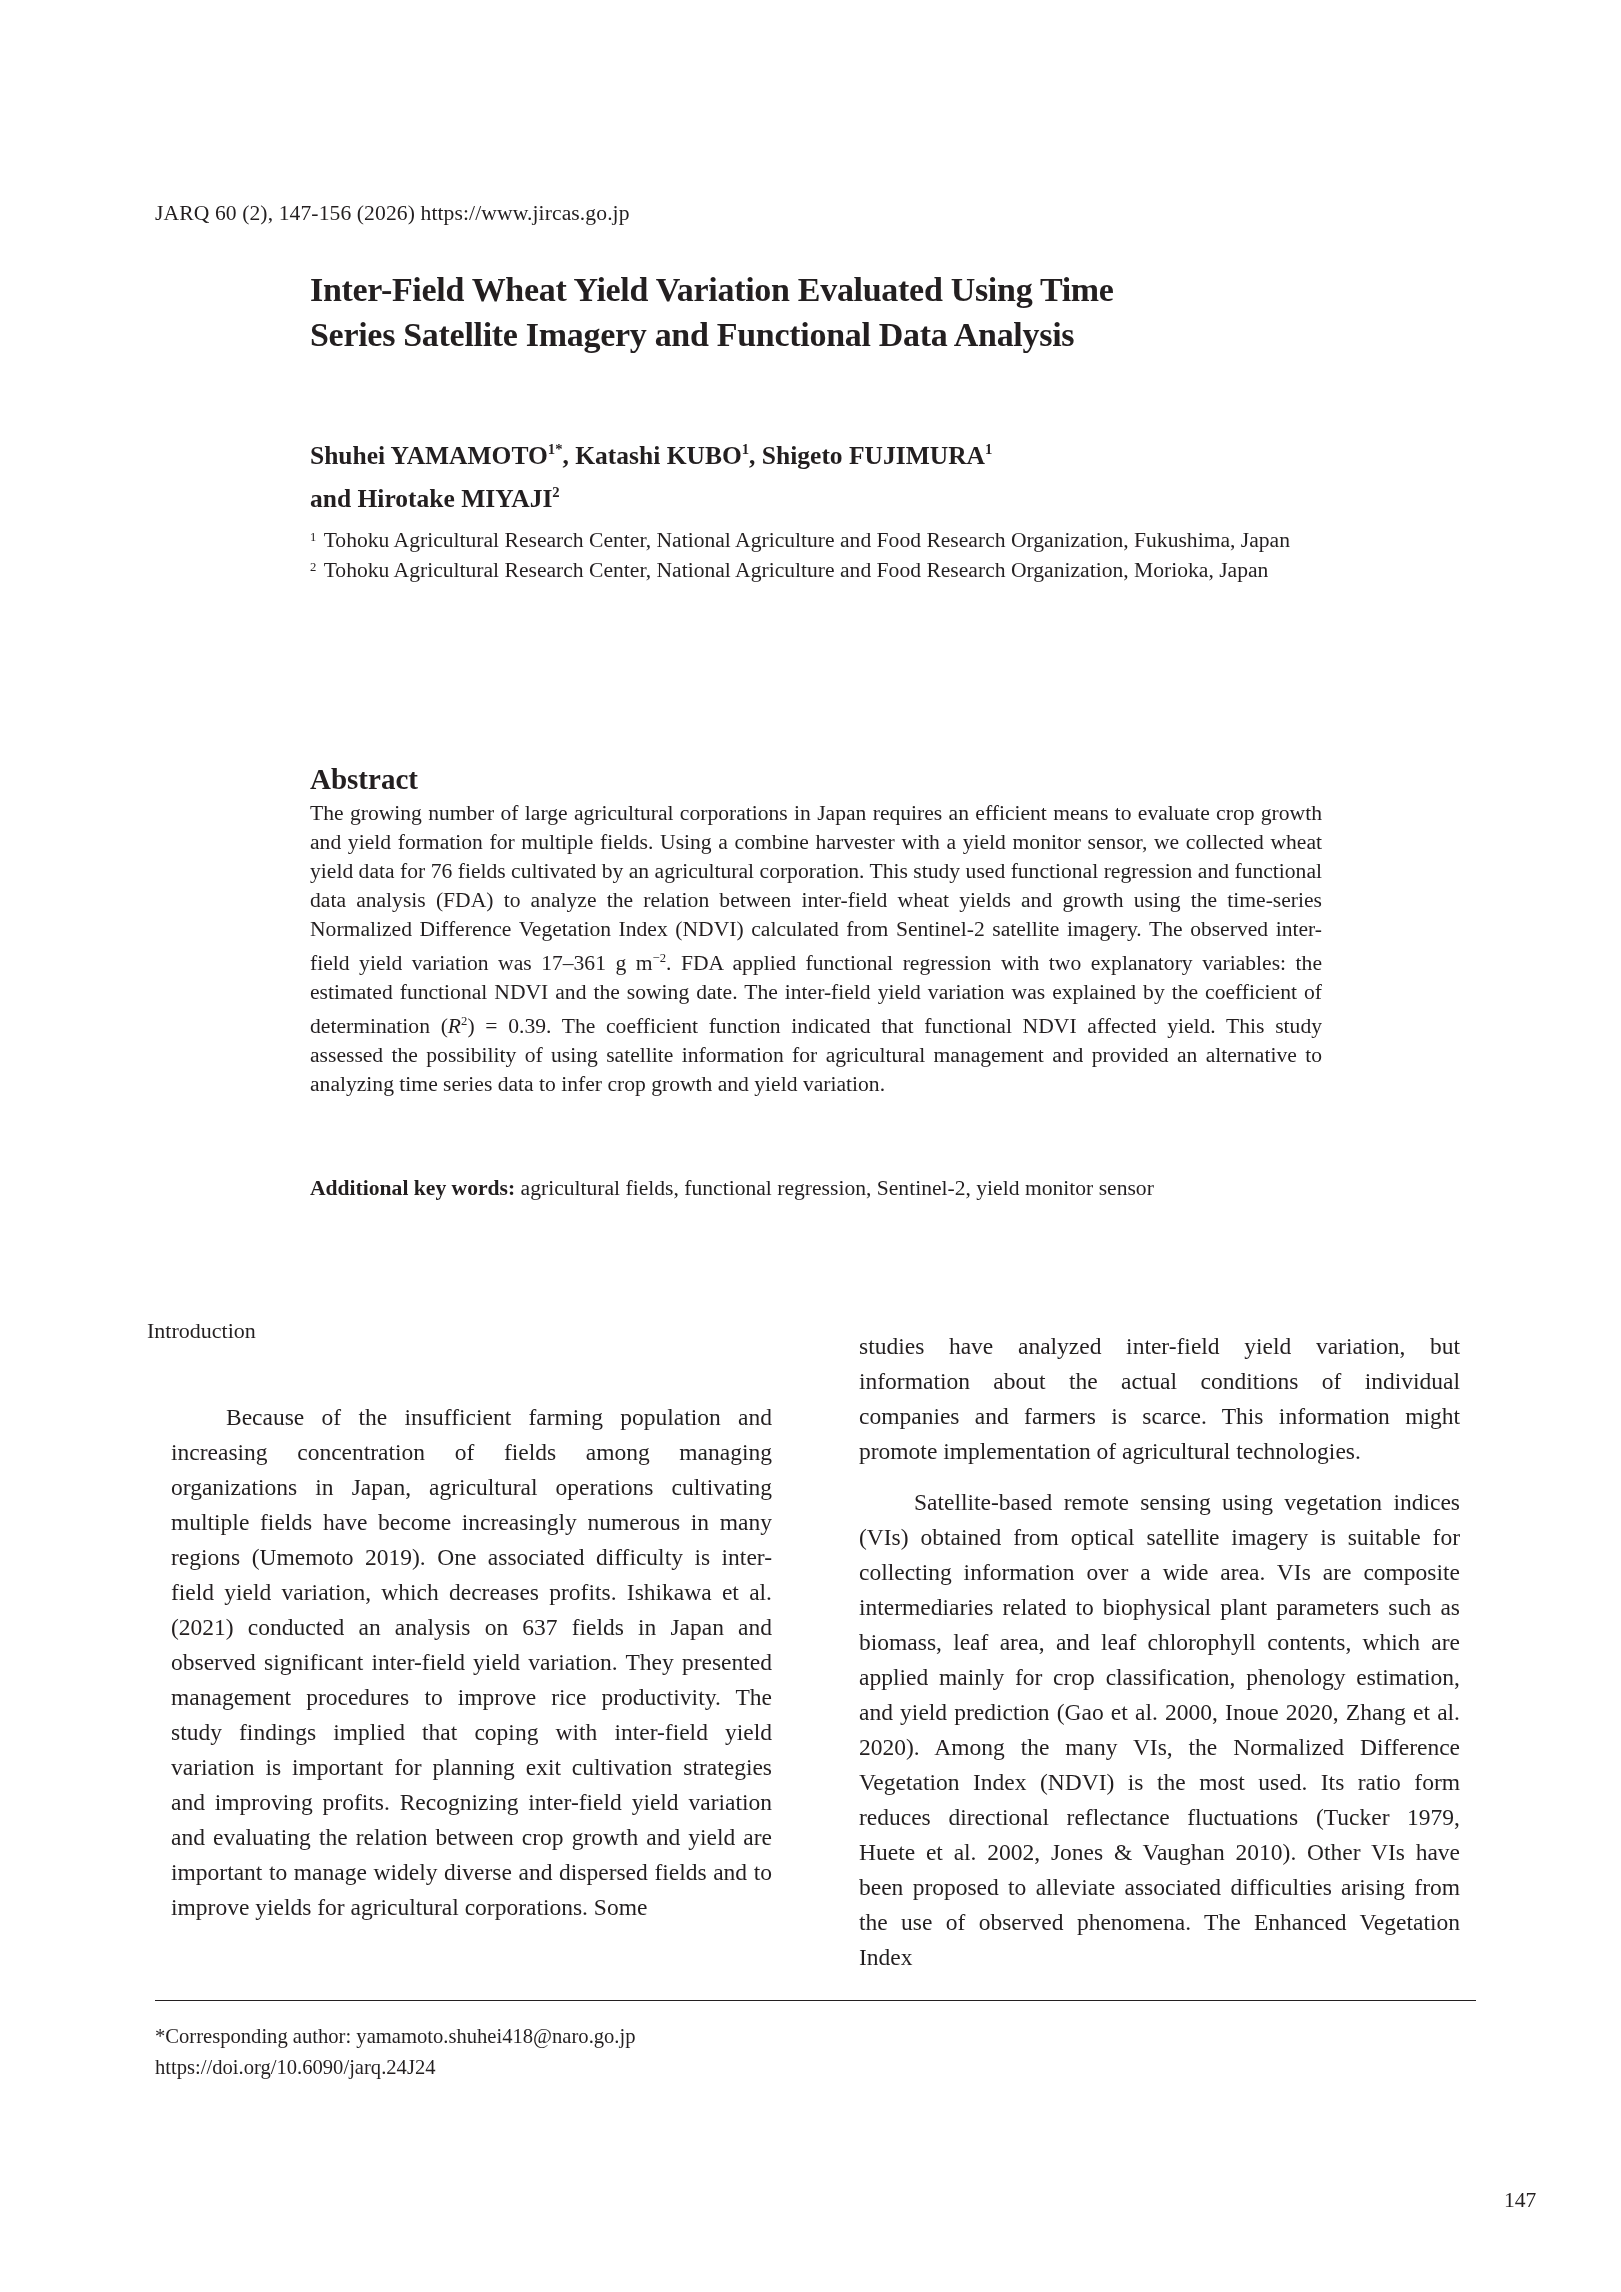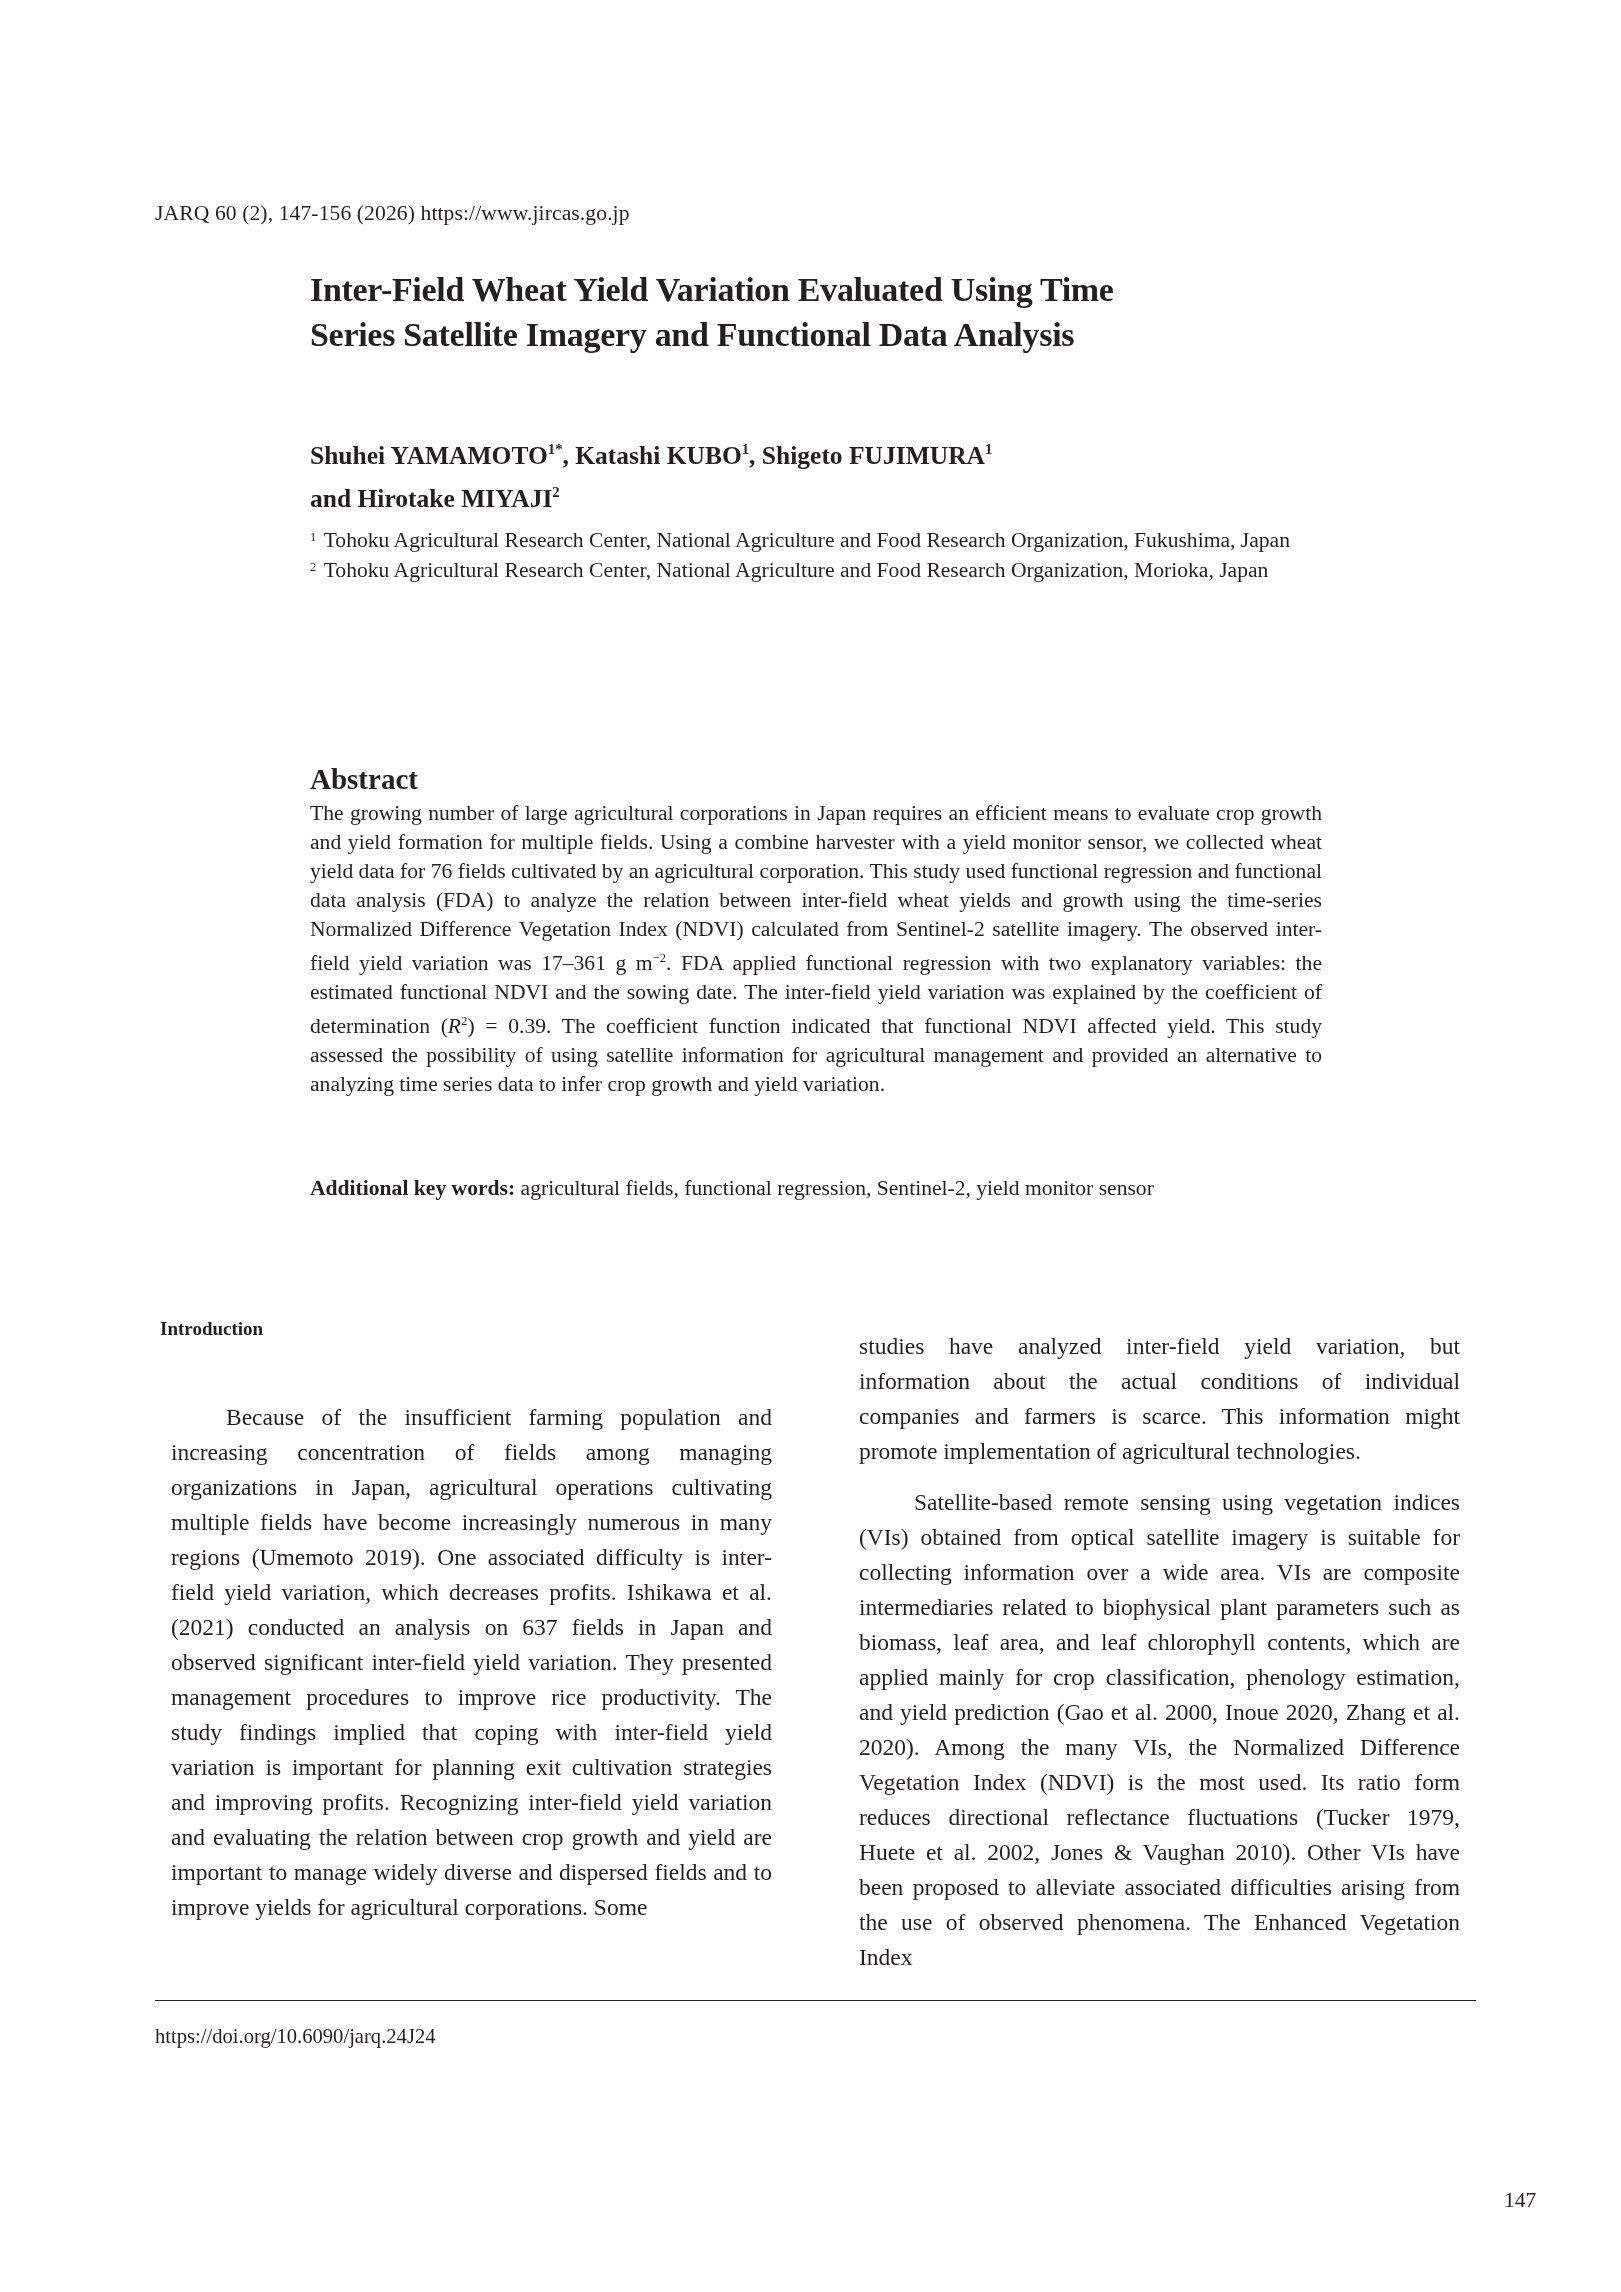--- a/index.html
+++ b/index.html
@@ -21,21 +21,21 @@
   .affil { position: relative; padding-left: 13.7px; text-align: justify; text-align-last: left; }
   .affil .num { position: absolute; left: 0; top: -2.9px; font-size: 12.7px; }
   .abstract-head { left: 310px; top: 763px; font-size: 29px; font-weight: bold; }
   .abstract-body {
     left: 310px; top: 799px; width: 1012px; font-size: 21.6px; line-height: 29px;
     text-align: justify;
   }
   .abstract-body sup { font-size: 12.7px; }
   .meta { left: 310px; top: 1174px; width: 1019px; font-size: 21.6px; line-height: 29px; }
   .meta b { font-weight: bold; }
-  .section-head { left: 160px; top: 1318px; font-size: 19px; font-weight: bold; }
+  .section-head { left: 147px; top: 1318px; font-size: 22px; font-weight: normal; }
   .col { width: 633px; font-size: 23.5px; line-height: 35px; text-align: justify; }
   .col-left { left: 155px; top: 1384px; }
   .col-right { left: 843px; top: 1313px; }
   .col p { margin: 16px; }
   .indent { text-indent: 55px; }
   .rule { left: 155px; top: 2000px; width: 1321px; height: 0; border-top: 1.5px solid #231f20; }
   .footnotes { left: 155px; top: 2021px; width: 1321px; font-size: 20.6px; line-height: 31px; }
   .page-num { left: 1504px; top: 2188px; font-size: 21.6px; }
 </style>
 </head>
@@ -80,17 +80,18 @@
 </div>
 
 <div class="abs col col-right">
   <p>studies have analyzed inter-field yield variation, but information about the actual conditions of individual companies and farmers is scarce. This information might promote implementation of agricultural technologies.</p>
   <p class="indent">Satellite-based remote sensing using vegetation indices (VIs) obtained from optical satellite imagery is suitable for collecting information over a wide area. VIs are composite intermediaries related to biophysical plant parameters such as biomass, leaf area, and leaf chlorophyll contents, which are applied mainly for crop classification, phenology estimation, and yield prediction (Gao et al. 2000, Inoue 2020, Zhang et al. 2020). Among the many VIs, the Normalized Difference Vegetation Index (NDVI) is the most used. Its ratio form reduces directional reflectance fluctuations (Tucker 1979, Huete et al. 2002, Jones &amp; Vaughan 2010). Other VIs have been proposed to alleviate associated difficulties arising from the use of observed phenomena. The Enhanced Vegetation Index</p>
 </div>
 
 <div class="abs rule"></div>
 
 <div class="abs footnotes">
+  <div>*Corresponding author: yamamoto.shuhei418@naro.go.jp</div>
   <div>https://doi.org/10.6090/jarq.24J24</div>
 </div>
 
 <div class="abs page-num">147</div>
 
 
 </body></html>

